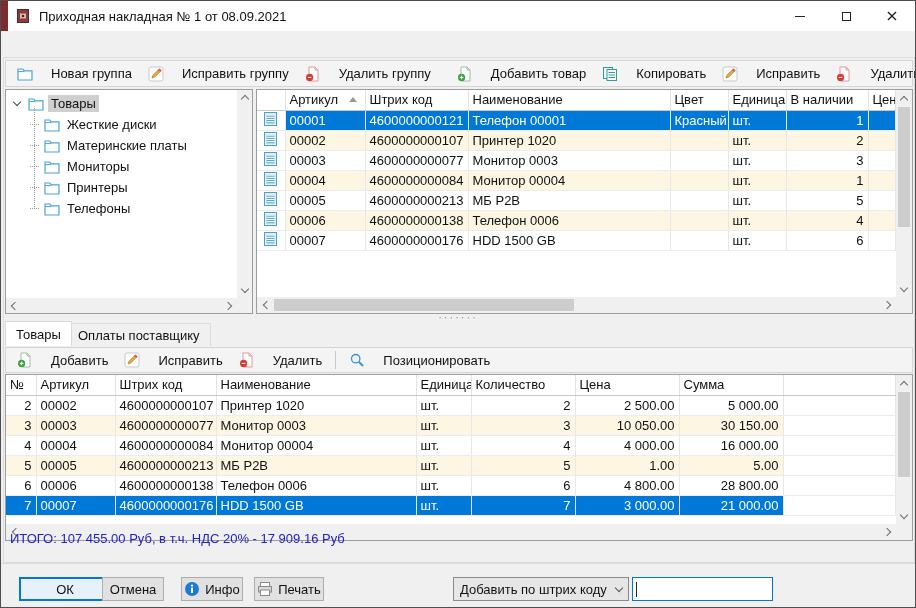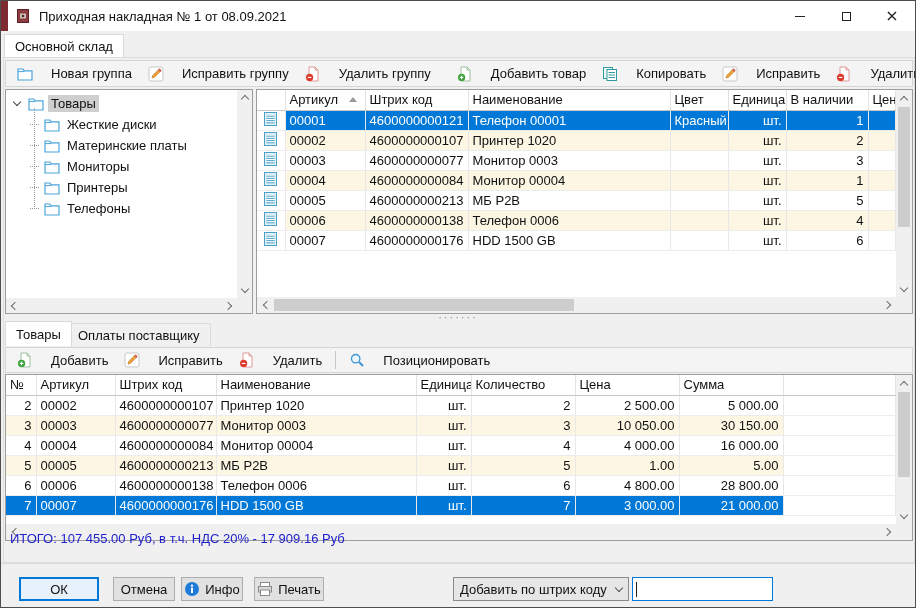--- a/index.html
+++ b/index.html
@@ -57,33 +57,33 @@
   .grid-area{position:absolute;left:0;top:0;right:16px;bottom:16px;overflow:hidden;background:#fff}
   table.grid{width:100%;border-collapse:collapse;table-layout:fixed;font-size:13px}
   .grid th{font-weight:normal;text-align:left;height:20px;padding:0 4px;background:#fff;border-right:1px solid #e2e2e2;border-bottom:1px solid #c9c9c9;overflow:hidden;white-space:nowrap;position:relative}
   .grid td{height:20px;padding:0 4px;background:#fff;border-right:1px solid #e8e8e8;border-bottom:1px solid #ececec;overflow:hidden;white-space:nowrap}
   .grid tr.alt td{background:#fcf6e3}
   .grid tr.sel td{background:#0078d7;color:#fff}
   .grid td.icon-cell{background:#fff !important;text-align:center;padding:1px 0 0 0}
   .grid tr.sel td.icon-cell,.grid tr.alt td.icon-cell{background:#fff !important}
   .grid td.filler{background:#fff !important}
   .grid td.right,.grid th.right{text-align:right}
-  .grid td.center{text-align:right}
+  .grid td.center{text-align:left}
   .sort-asc{position:absolute;right:8px;top:7px;width:0;height:0;border-left:4px solid transparent;border-right:4px solid transparent;border-bottom:5px solid #9a9a9a}
   
   .splitter{position:absolute;left:0;top:312px;width:100%;height:8px;display:flex;align-items:center;justify-content:center;color:#8f8f8f;font-size:11px;letter-spacing:2px;line-height:4px}
   .tab-tovary{left:4px;top:320px;height:25px;z-index:2}
   .tab-oplaty{left:66px;top:322px;height:23px;z-index:1}
   
   .status-line{position:absolute;left:9px;top:530px;color:#2222cc;white-space:nowrap}
   .footer{position:absolute;left:0;top:562px;right:0;bottom:0;background:#f0f0f0;border-top:1px solid #dcdcdc}
   .btn{position:absolute;top:13px;height:24px;display:inline-flex;align-items:center;justify-content:center;gap:5px;
        background:#e1e1e1;border:1px solid #adadad;font:inherit;color:#111;cursor:default}
-  .btn-ok{left:18px;width:80px;border:1px solid #0078d7;box-shadow:inset 0 0 0 1px #0078d7;background:#e7f1fb}
-  .btn-cancel{left:112px;width:62px}
+  .btn-ok{left:18px;width:92px;border:1px solid #0078d7;box-shadow:inset 0 0 0 1px #0078d7;background:#e7f1fb}
+  .btn-cancel{left:101px;width:62px}
   .btn-info{left:180px;width:62px}
   .btn-print{left:253px;width:70px}
   .combo{position:absolute;left:452px;top:13px;width:176px;height:24px;display:flex;align-items:center;background:#e6e6e6;border:1px solid #8a8a8a;padding:0 6px;gap:0;white-space:nowrap}
   .combo .chv{margin-left:auto;border-color:#555}
   .barcode-input{position:absolute;left:631px;top:13px;width:141px;height:24px;background:#fff;border:1px solid #0078d7;display:flex;align-items:center;padding-left:3px}
   .caret{width:1px;height:15px;background:#222}
 </style>
 </head>
 <body>
 
@@ -105,25 +105,20 @@
         </button>
       <button class="win-btn">
           <span class="glyph-max"></span>
         </button>
       <button class="win-btn">
           <span class="glyph-close">×</span>
         </button>
     </span>
   </div>
 
-  <div class="tabstrip">
-    <div class="tab tab-main">
-      <span>Основной склад</span>
-    </div>
-  </div>
   <div class="tabpage"></div>
 
   <div class="toolbar toolbar-top">
     <button class="tb-btn">
       <span class="ic">
           <svg width="16" height="14" viewBox="0 0 16 14">
             <path d="M1 2h4.8l1.5 1.8H15v9.2H1z" fill="#fff" stroke="#4aa4da" stroke-width="1.2"></path>
             <path d="M1 4.6h6.3" stroke="#4aa4da"></path>
           </svg>
         </span>

